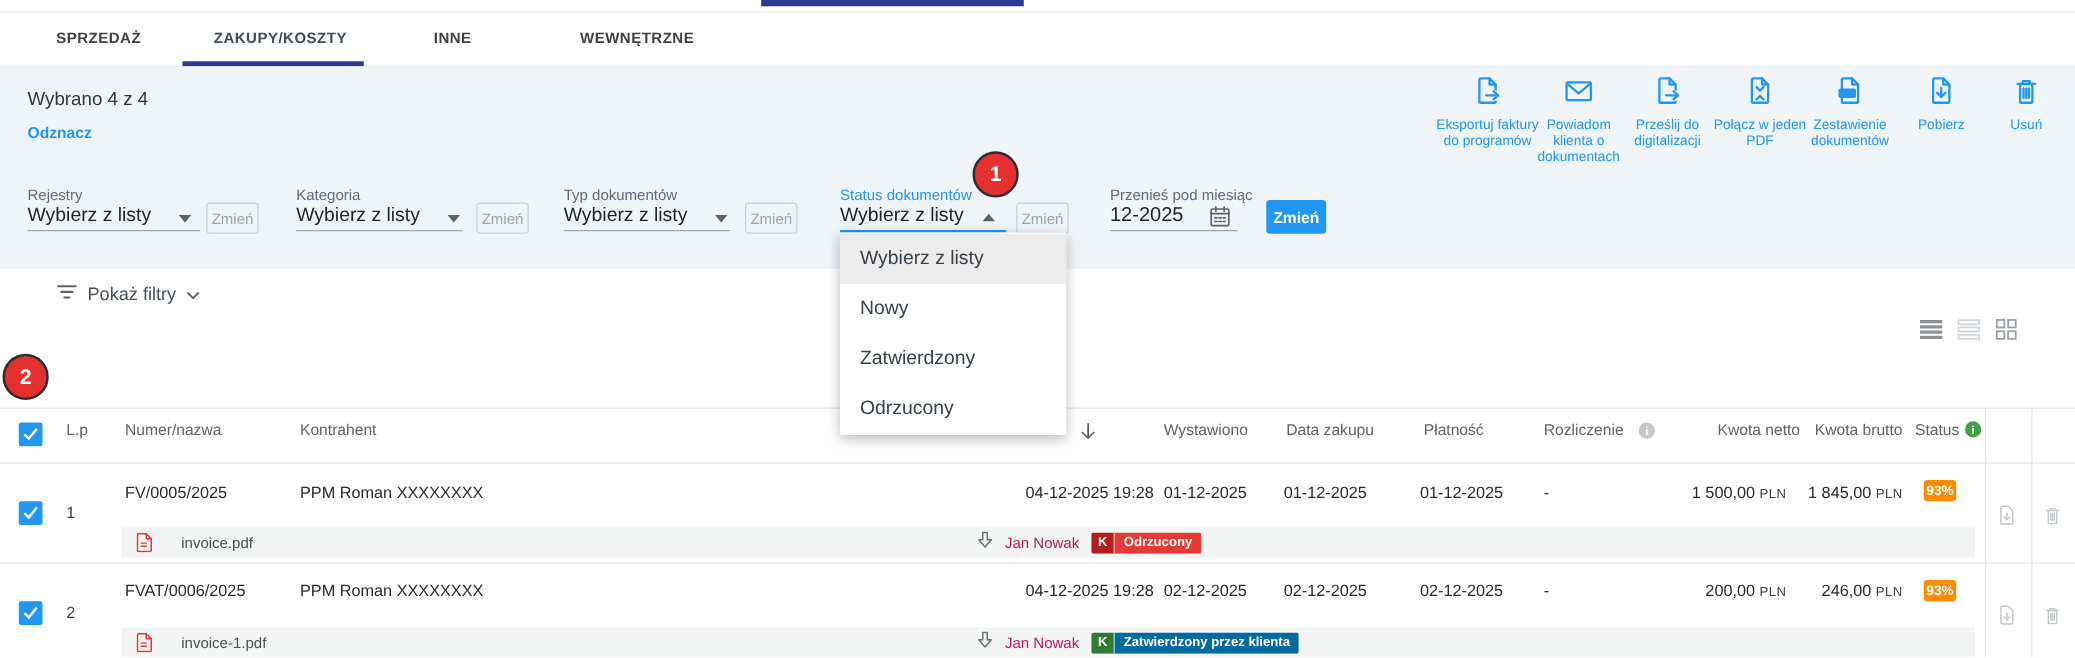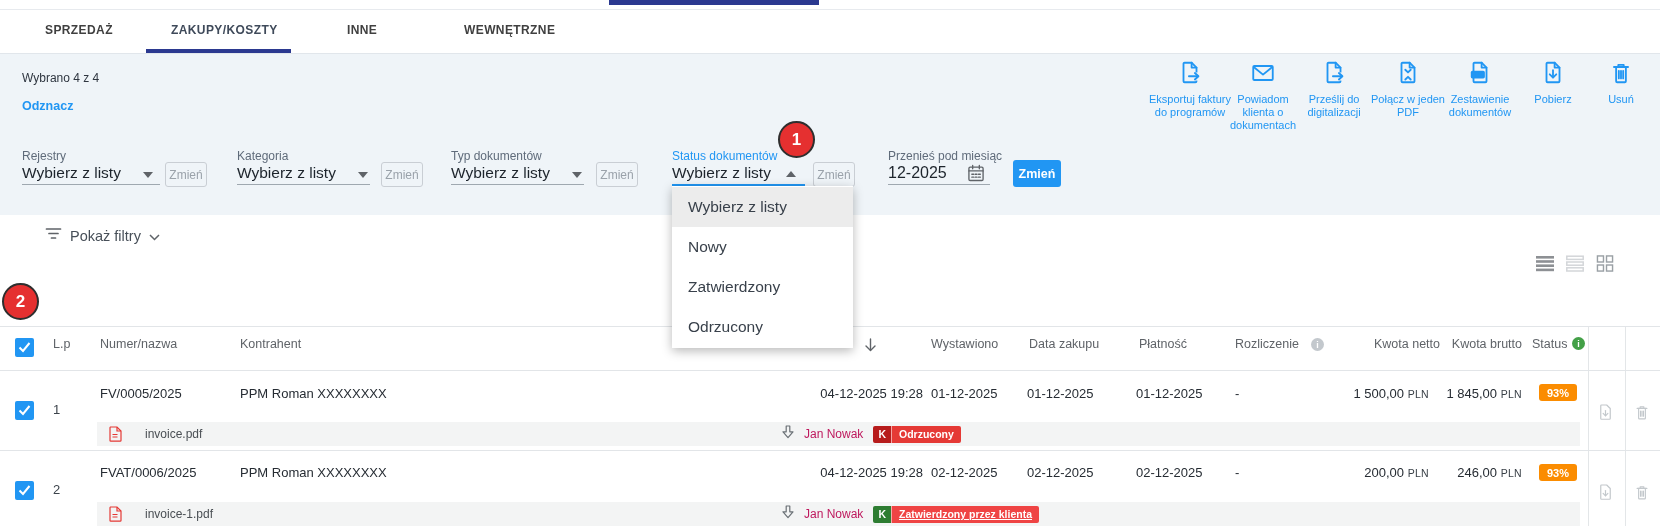--- a/index.html
+++ b/index.html
@@ -11,21 +11,21 @@
   
   .blue-seg{left:609px;top:0;width:210px;height:5px;background:#2b3990;}
   .top-hairline{left:0;right:0;top:9px;height:1px;background:#e7eaee;}
   .tab{top:23px;font-size:12px;font-weight:bold;letter-spacing:.4px;color:#404040;cursor:pointer;}
   .tab.active{color:#3f4a5a;}
   .tab-underline{left:146px;top:49px;width:145px;height:4px;background:#2b3990;}
   .tabbar-border{left:0;right:0;top:53px;height:1px;background:#e1e6eb;}
 
   
   .panel{left:0;right:0;top:54px;height:161px;background:#eff4f8;}
-  .sel-count{left:22px;top:71px;font-size:12px;color:#2f3640;}
+  .sel-count{left:22px;top:71px;font-size:15px;color:#2f3640;}
   .sel-deselect{left:22px;top:99px;font-size:12.5px;font-weight:bold;color:#2196f3;cursor:pointer;}
 
   .action-btn{top:60px;width:86px;text-align:center;color:#2196f3;cursor:pointer;}
   .action-btn .lbl{margin-top:3px;font-size:11px;font-weight:500;line-height:1.2;}
 
   
   .f-label{top:149px;font-size:12px;color:#5f6b7a;}
   .f-label.active{color:#2196f3;}
   .f-value{top:164px;font-size:15.5px;color:#1d242c;cursor:pointer;}
   .caret-down{width:0;height:0;border:5px solid transparent;border-top:6px solid #5f6368;top:172px;}
@@ -63,40 +63,40 @@
   .c-num{left:100px;}
   .c-kontr{left:240px;font-weight:500;}
   .c-added{right:737px;text-align:right;}
   .c-wyst{left:931px;}
   .c-zakup{left:1027px;}
   .c-plat{left:1136px;}
   .c-rozl{left:1235px;}
   .c-netto{right:231px;text-align:right;}
   .c-brutto{right:138px;text-align:right;}
   .pln{font-size:10.5px;color:#3a4148;letter-spacing:.3px;}
-  .pct-badge{left:1539px;width:38px;height:17px;background:#fb8c00;border-radius:3px;color:#fff;
+  .pct-badge{left:1539px;width:26px;height:17px;background:#fb8c00;border-radius:3px;color:#fff;
              font-size:11px;font-weight:bold;display:flex;align-items:center;justify-content:center;}
   .vdiv{top:327px;bottom:0;width:1px;background:#e3e6e8;}
   .row-icon{color:#c3c8cc;cursor:pointer;display:inline-flex;}
   .info{width:13px;height:13px;border-radius:50%;color:#fff;font-size:9px;font-weight:bold;
         display:flex;align-items:center;justify-content:center;cursor:pointer;}
   .info.green{background:#43a047;}
   .info.gray{background:#c3c8cd;}
 
   
   .attach{left:97px;width:1483px;height:24px;background:#f3f4f4;display:flex;align-items:center;gap:15px;}
   .attach .fname{margin-left:8px;font-size:12px;color:#4a4f54;cursor:pointer;}
   .attach .pdfic{margin-left:12px;display:inline-flex;}
   .a-right{position:absolute;left:685px;display:flex;align-items:center;gap:10px;}
   .a-user{font-size:12px;color:#be185d;}
   .kb{display:inline-flex;height:17px;font-size:10.5px;font-weight:bold;color:#fff;border-radius:2px;overflow:hidden;}
   .kb .k{padding:0 5px;display:flex;align-items:center;}
   .kb .lab{padding:0 7px;display:flex;align-items:center;border-left:1px solid rgba(255,255,255,.55);}
   .kb.red .k{background:#b71c1c;} .kb.red .lab{background:#e53935;}
-  .kb.green .k{background:#2e7d32;} .kb.green .lab{background:#ef4444;text-decoration:underline;}
+  .kb.green .k{background:#2e7d32;} .kb.green .lab{background:#0369a1;}
 </style>
 </head>
 <body>
 
 <div class="canvas">
 
   <div class="abs blue-seg"></div>
   <div class="abs top-hairline"></div>
 
   <div class="abs tab" style="left:45px">SPRZEDAŻ</div>

